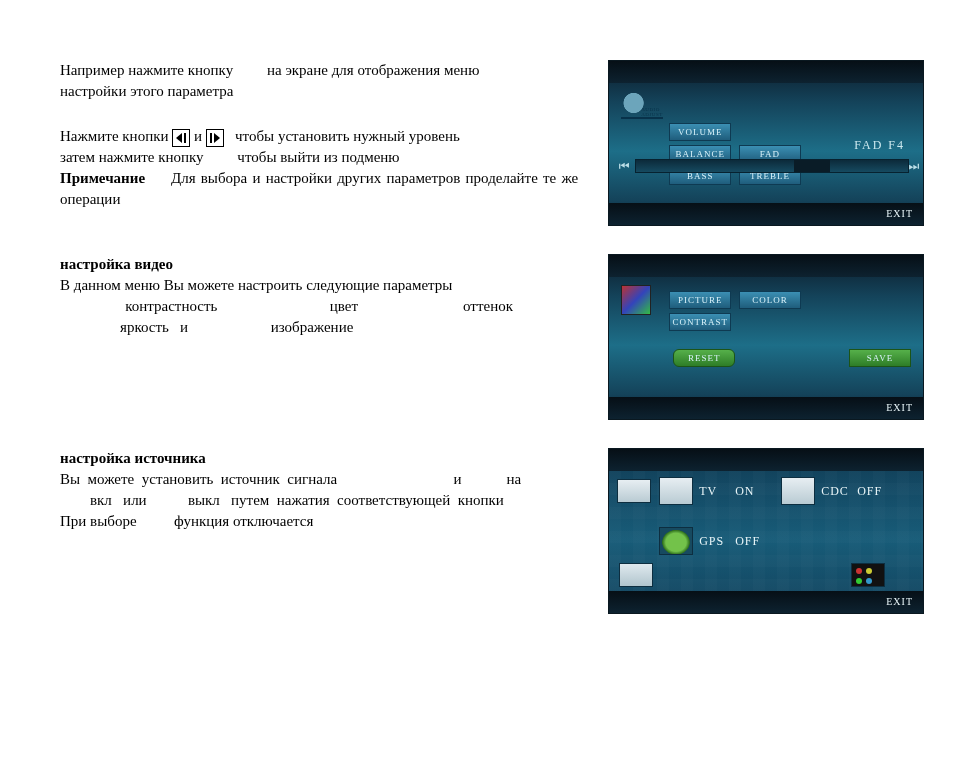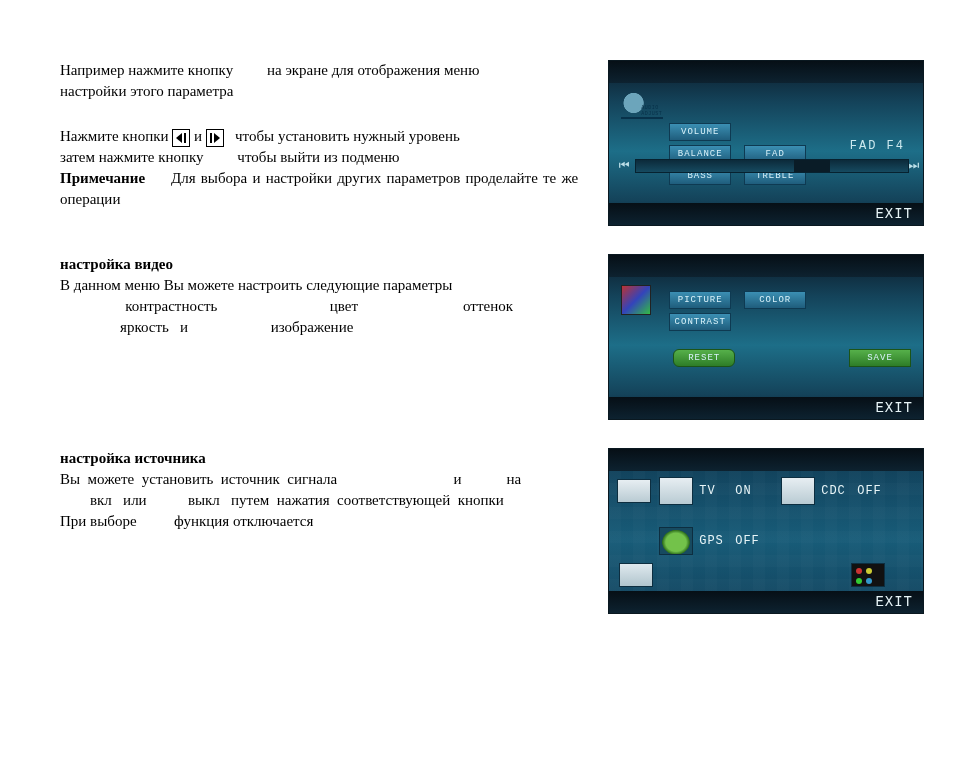--- a/index.html
+++ b/index.html
@@ -50,30 +50,30 @@
     position: absolute; left: 3px; top: 3px;
     width: 2px; height: 10px; background: #000;
   }
 
   
   .screen {
     width: 329px; height: 166px;
     background: linear-gradient(180deg, #0b1a28 0%, #14435a 25%, #1d6e88 55%, #14435a 85%, #0b1a28 100%);
     border: 1px solid #0a1820;
     position: relative;
-    font-family: Liberation Mono, monospace;
+    font-family: Liberation Serif, serif;
     color: #e8f5f8;
     overflow: hidden;
   }
   .screen .topbar, .screen .botbar {
     position: absolute; left: 0; right: 0; height: 22px;
     background: linear-gradient(180deg,#060f16,#0d2230);
   }
   .screen .topbar { top: 0; }
-  .screen .botbar { bottom: 0; text-align: right; padding-right: 10px; font-size: 14px; line-height: 22px; letter-spacing: 1px; }
+  .screen .botbar { bottom: 0; text-align: right; padding-right: 10px; font-size: 10px; line-height: 22px; letter-spacing: 1px; }
   .screen .body { position: absolute; top: 22px; bottom: 22px; left: 0; right: 0; padding: 6px 8px; }
 
   .btn {
     display: inline-block;
     min-width: 62px; height: 18px;
     background: linear-gradient(180deg,#3b8fb3,#1f5d7c);
     border: 1px solid #0e3a52;
     color: #d9f2fa;
     font-size: 9px;
     letter-spacing: 1px;

